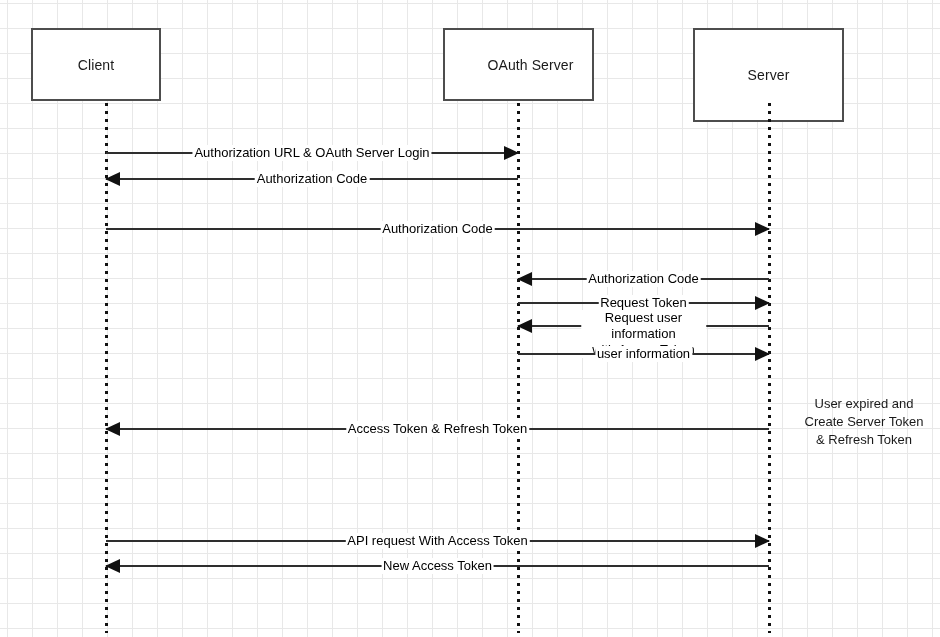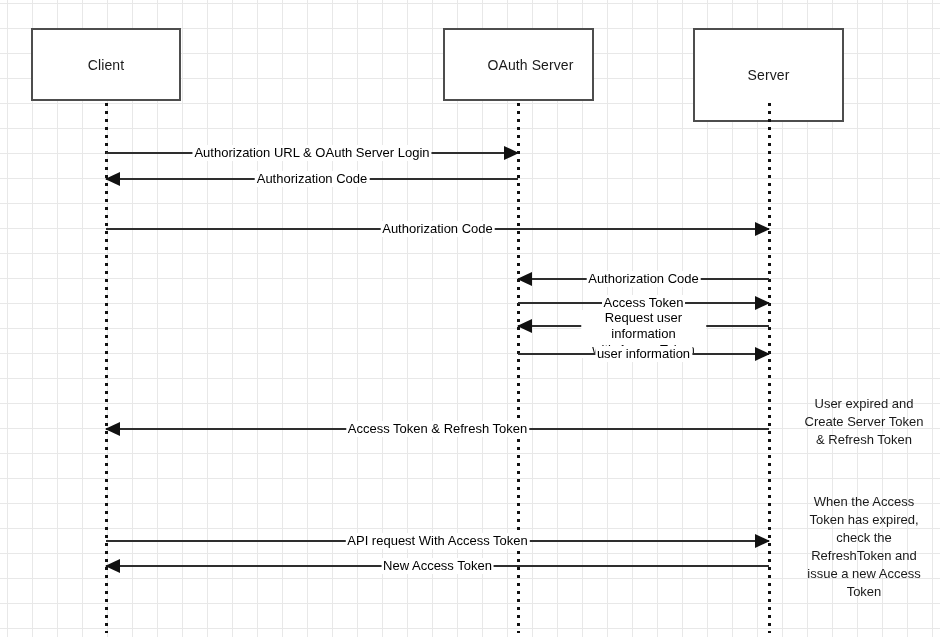--- a/index.html
+++ b/index.html
@@ -113,21 +113,21 @@
     text-align: center;
     background: transparent;
   }
   .note .note-line { display: block; white-space: nowrap; }
 </style>
 </head>
 <body>
 
 <div id="canvas">
 
-  <div class="actor-box" style="left:31px; top:28px; width:150px; height:73px;">
+  <div class="actor-box" style="left:31px; top:28px; width:130px; height:73px;">
     <span class="actor-label">Client</span>
   </div>
   <div class="actor-box" style="left:443px; top:28px; width:151px; height:73px;padding-left:24px;">
     <span class="actor-label">OAuth Server</span>
   </div>
   <div class="actor-box" style="left:693px; top:28px; width:151px; height:94px;">
     <span class="actor-label">Server</span>
   </div>
 
   <div class="lifeline" style="left:105px; top:103px; height:530px;"></div>
@@ -154,21 +154,21 @@
 
   <div class="msg to-left" style="left:518px; width:251px; top:278px;">
     <span class="line"></span>
     <span class="head"></span>
     <span class="caption">Authorization Code</span>
   </div>
 
   <div class="msg to-right" style="left:518px; width:251px; top:302px;">
     <span class="line"></span>
     <span class="head"></span>
-    <span class="caption">Access Token</span>
+    <span class="caption">Request Token</span>
   </div>
 
   <div class="msg to-left" style="left:518px; width:251px; top:325px;">
     <span class="line"></span>
     <span class="head"></span>
     <span class="caption two-line">
       <span class="cap-line">Request user information</span>
       <span class="cap-line">with AccessToken</span>
     </span>
   </div>
@@ -196,22 +196,14 @@
     <span class="head"></span>
     <span class="caption">New Access Token</span>
   </div>
 
   <div class="note" style="left:790px; top:395px; width:148px;">
     <span class="note-line">User expired and</span>
     <span class="note-line">Create Server Token</span>
     <span class="note-line">&amp; Refresh Token</span>
   </div>
 
-  <div class="note" style="left:790px; top:493px; width:148px;">
-    <span class="note-line">When the Access</span>
-    <span class="note-line">Token has expired,</span>
-    <span class="note-line">check the</span>
-    <span class="note-line">RefreshToken and</span>
-    <span class="note-line">issue a new Access</span>
-    <span class="note-line">Token</span>
-  </div>
 
 </div>
 
 </body></html>

